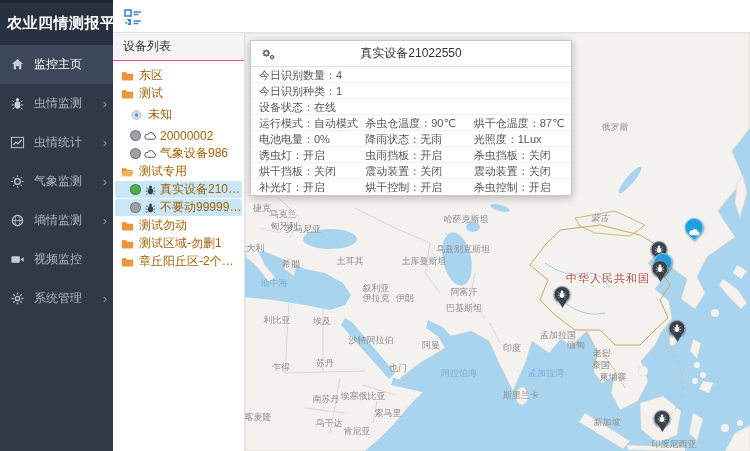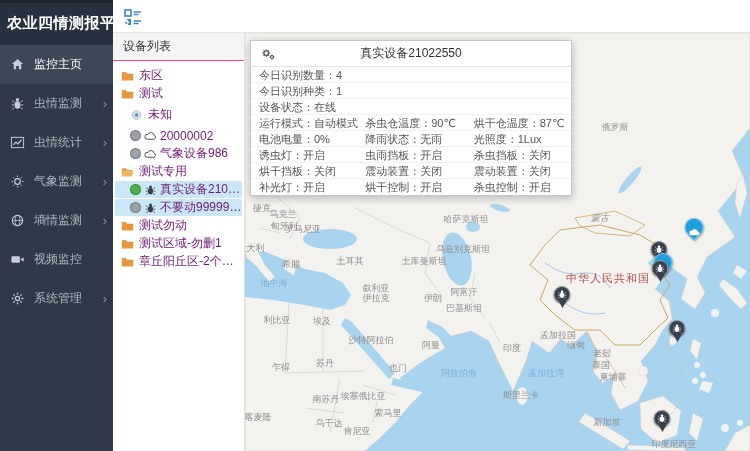--- a/index.html
+++ b/index.html
@@ -18,21 +18,21 @@
 
   
   #topbar { position:absolute; left:113px; top:0; right:0; height:33px; background:#fff; border-bottom:1px solid #e3e3e3; z-index:15; }
   #tree-toggle { position:absolute; left:11px; top:8px; width:18px; height:18px; color:#3b87c8; cursor:pointer; }
   #tree-toggle svg { width:100%; height:100%; }
 
   
   #device-panel { position:absolute; left:113px; top:33px; width:132px; bottom:0; background:#fff; border-right:1px solid #e0e0e0; z-index:14; overflow:hidden; }
   #device-panel-header { background:#f4f4f4; border-bottom:1px solid #ec4899; color:#333; font-size:12px; padding:5px 0 5px 10px; }
   #device-tree { padding:5px 2px 0 2px; }
-  .tree-row { display:flex; align-items:center; height:17px; margin:1px 0; font-size:12px; color:#701a75; cursor:pointer; white-space:nowrap; }
+  .tree-row { display:flex; align-items:center; height:17px; margin:1px 0; font-size:12px; color:#a16207; cursor:pointer; white-space:nowrap; }
   .tree-row.sel { background:#c9e7f6; border-radius:2px; }
   .tree-row .t-icon { width:13px; height:12px; margin-right:5px; flex:0 0 13px; }
   .tree-row .t-icon svg { width:100%; height:100%; display:block; }
   .tree-row .t-dot { width:11px; height:11px; border-radius:50%; margin-right:3px; flex:0 0 11px; border:1px solid rgba(0,0,0,.25); }
   .tree-row .t-dev { width:13px; height:12px; margin-right:3px; color:#3a3f46; flex:0 0 13px; }
   .tree-row .t-dev svg { width:100%; height:100%; display:block; }
   .tree-row .t-label { overflow:hidden; text-overflow:ellipsis; }
 
   
   #map { position:absolute; left:245px; top:33px; right:0; bottom:0; background:#a9d4ef; cursor:grab; }
@@ -336,21 +336,21 @@
         <div class="map-label " style="left: 39px; top: 193px;">匈牙利</div>
         <div class="map-label " style="left: 58px; top: 196px;">罗马尼亚</div>
         <div class="map-label " style="left: 6px; top: 215px;">意大利</div>
         <div class="map-label " style="left: 46px; top: 231px;">希腊</div>
         <div class="map-label " style="left: 105px; top: 228px;">土耳其</div>
         <div class="map-label water" style="left: 29px; top: 250px;">地中海</div>
         <div class="map-label " style="left: 218px; top: 216px;">乌兹别克斯坦</div>
         <div class="map-label " style="left: 179px; top: 228px;">土库曼斯坦</div>
         <div class="map-label " style="left: 131px; top: 255px;">叙利亚</div>
         <div class="map-label " style="left: 131px; top: 265px;">伊拉克</div>
-        <div class="map-label " style="left: 188px; top: 265px;">伊朗</div>
+        <div class="map-label " style="left: 160px; top: 265px;">伊朗</div>
         <div class="map-label " style="left: 219px; top: 259px;">阿富汗</div>
         <div class="map-label " style="left: 219px; top: 275px;">巴基斯坦</div>
         <div class="map-label " style="left: 32px; top: 287px;">利比亚</div>
         <div class="map-label " style="left: 77px; top: 288px;">埃及</div>
         <div class="map-label " style="left: 126px; top: 307px;">沙特阿拉伯</div>
         <div class="map-label " style="left: 186px; top: 312px;">阿曼</div>
         <div class="map-label " style="left: 153px; top: 335px;">也门</div>
         <div class="map-label water" style="left: 214px; top: 340px;">阿拉伯海</div>
         <div class="map-label " style="left: 36px; top: 334px;">乍得</div>
         <div class="map-label " style="left: 80px; top: 330px;">苏丹</div>

